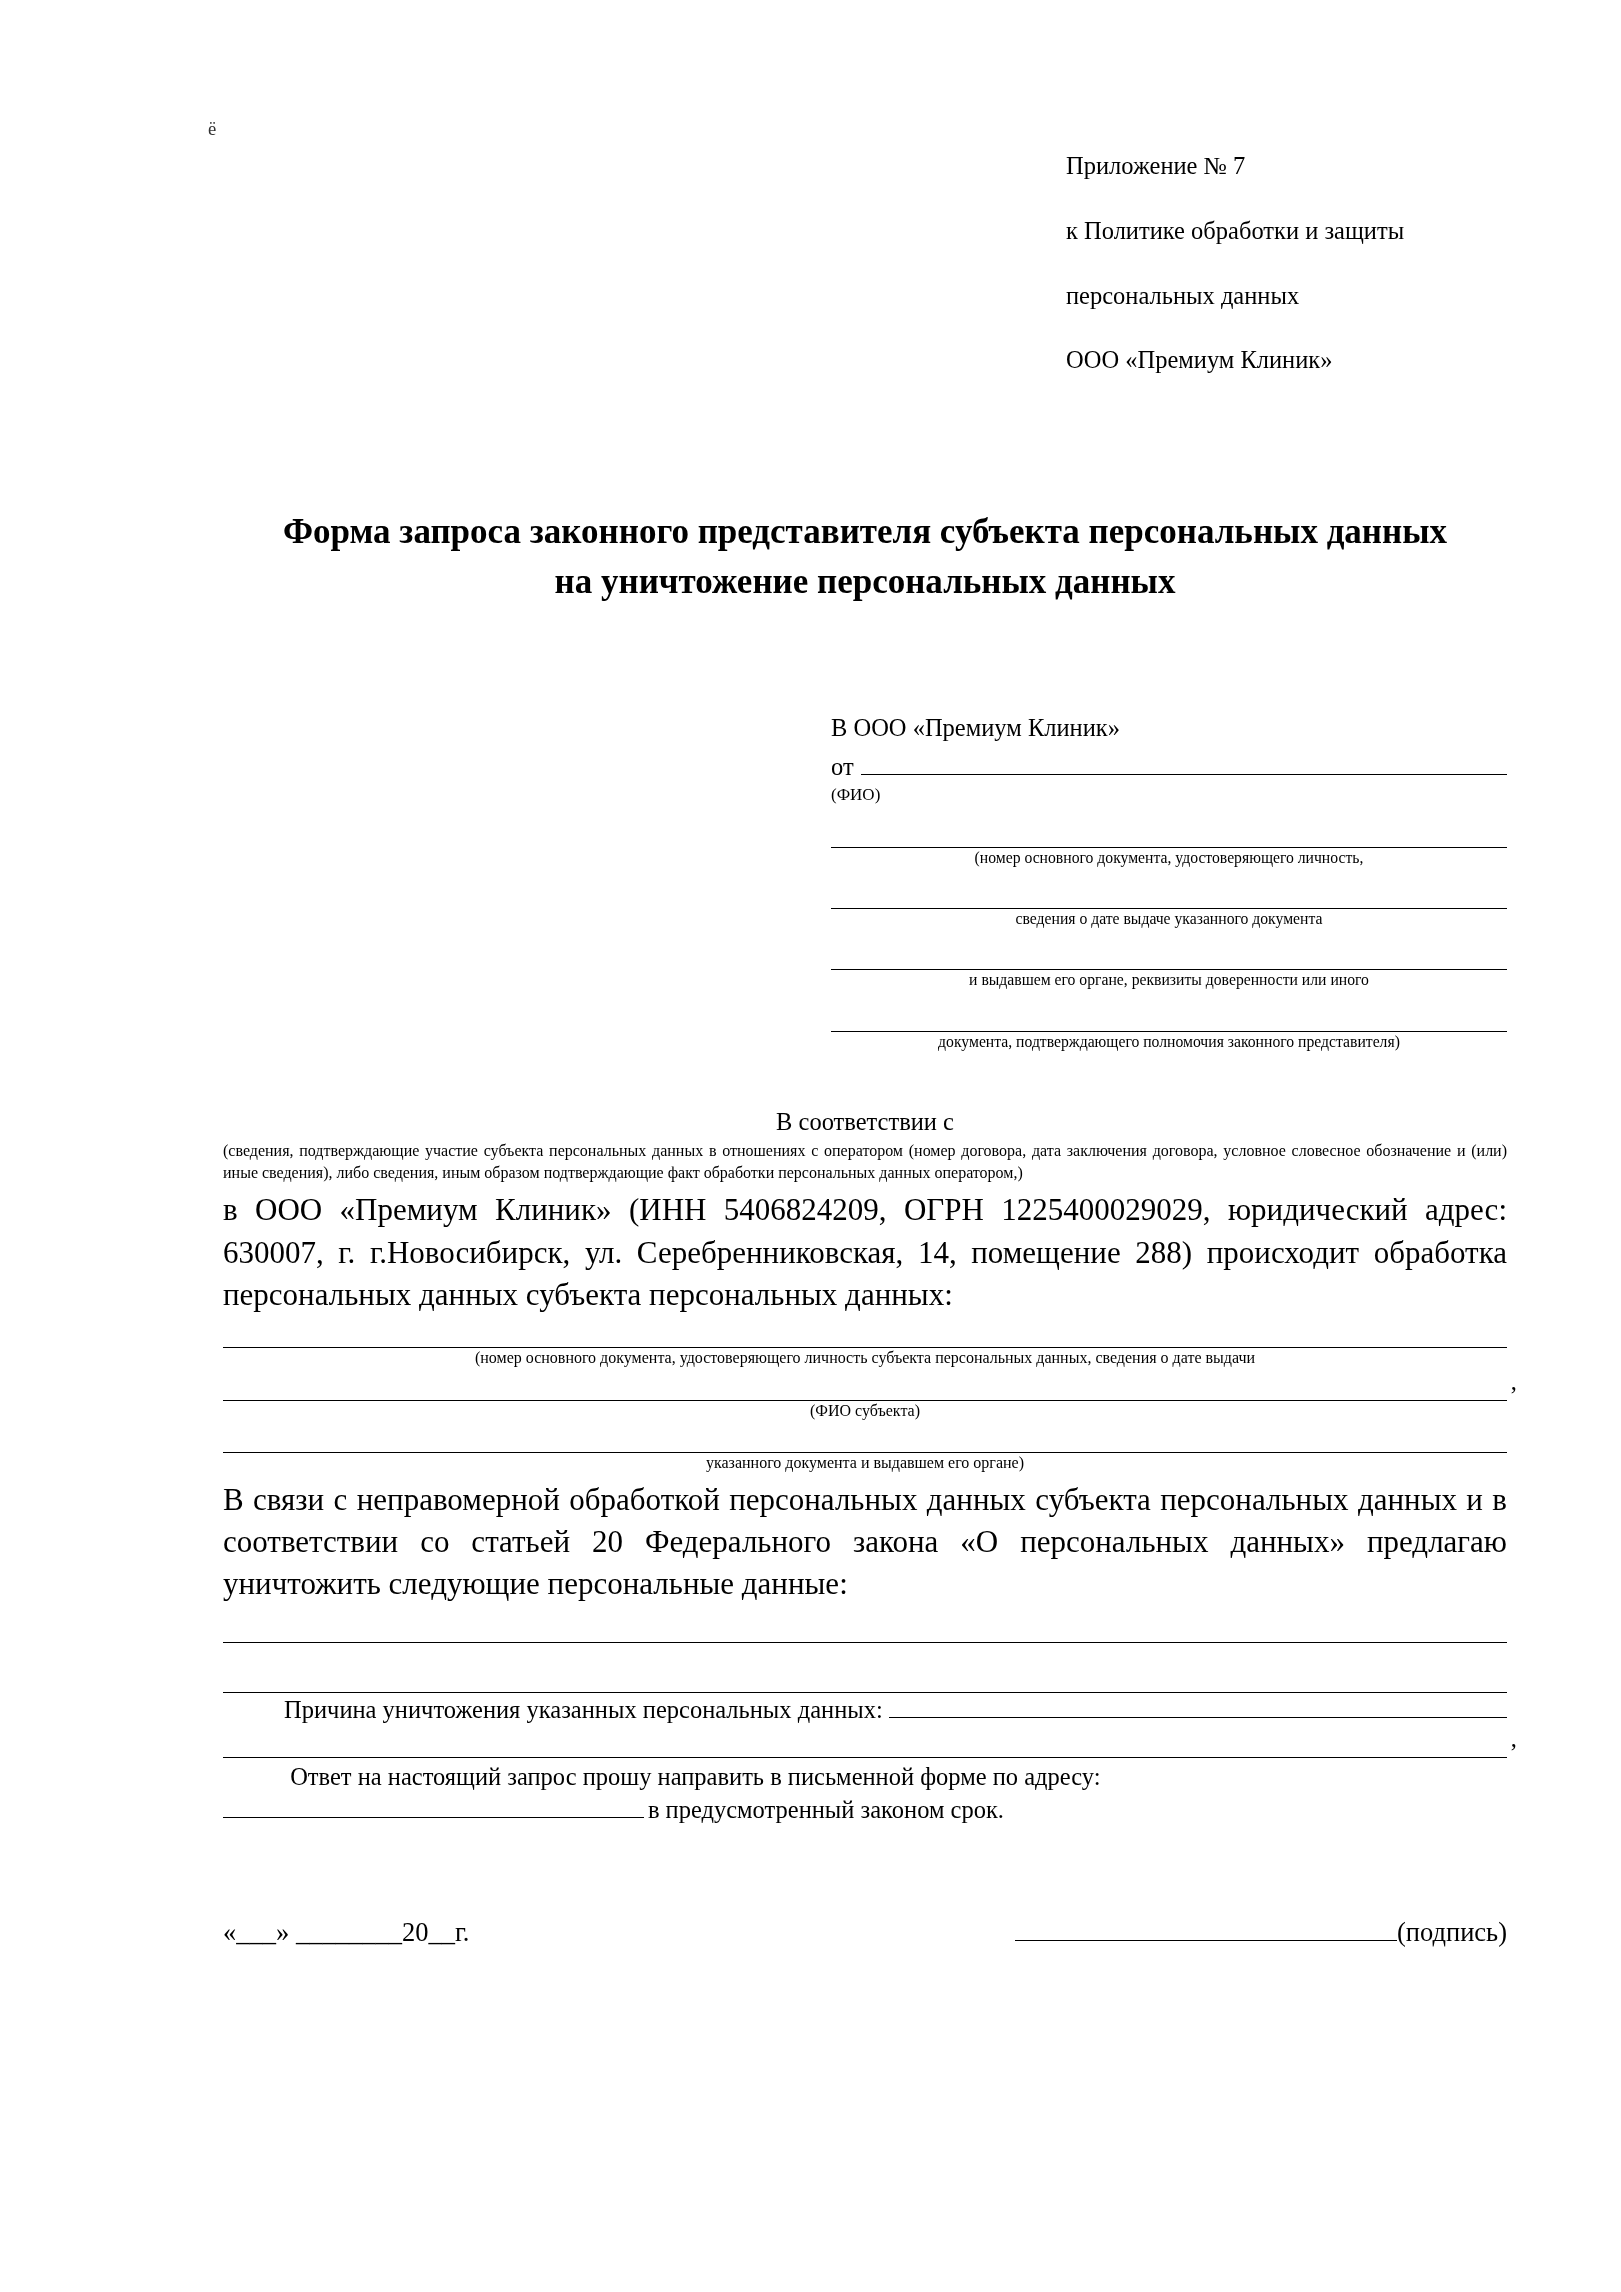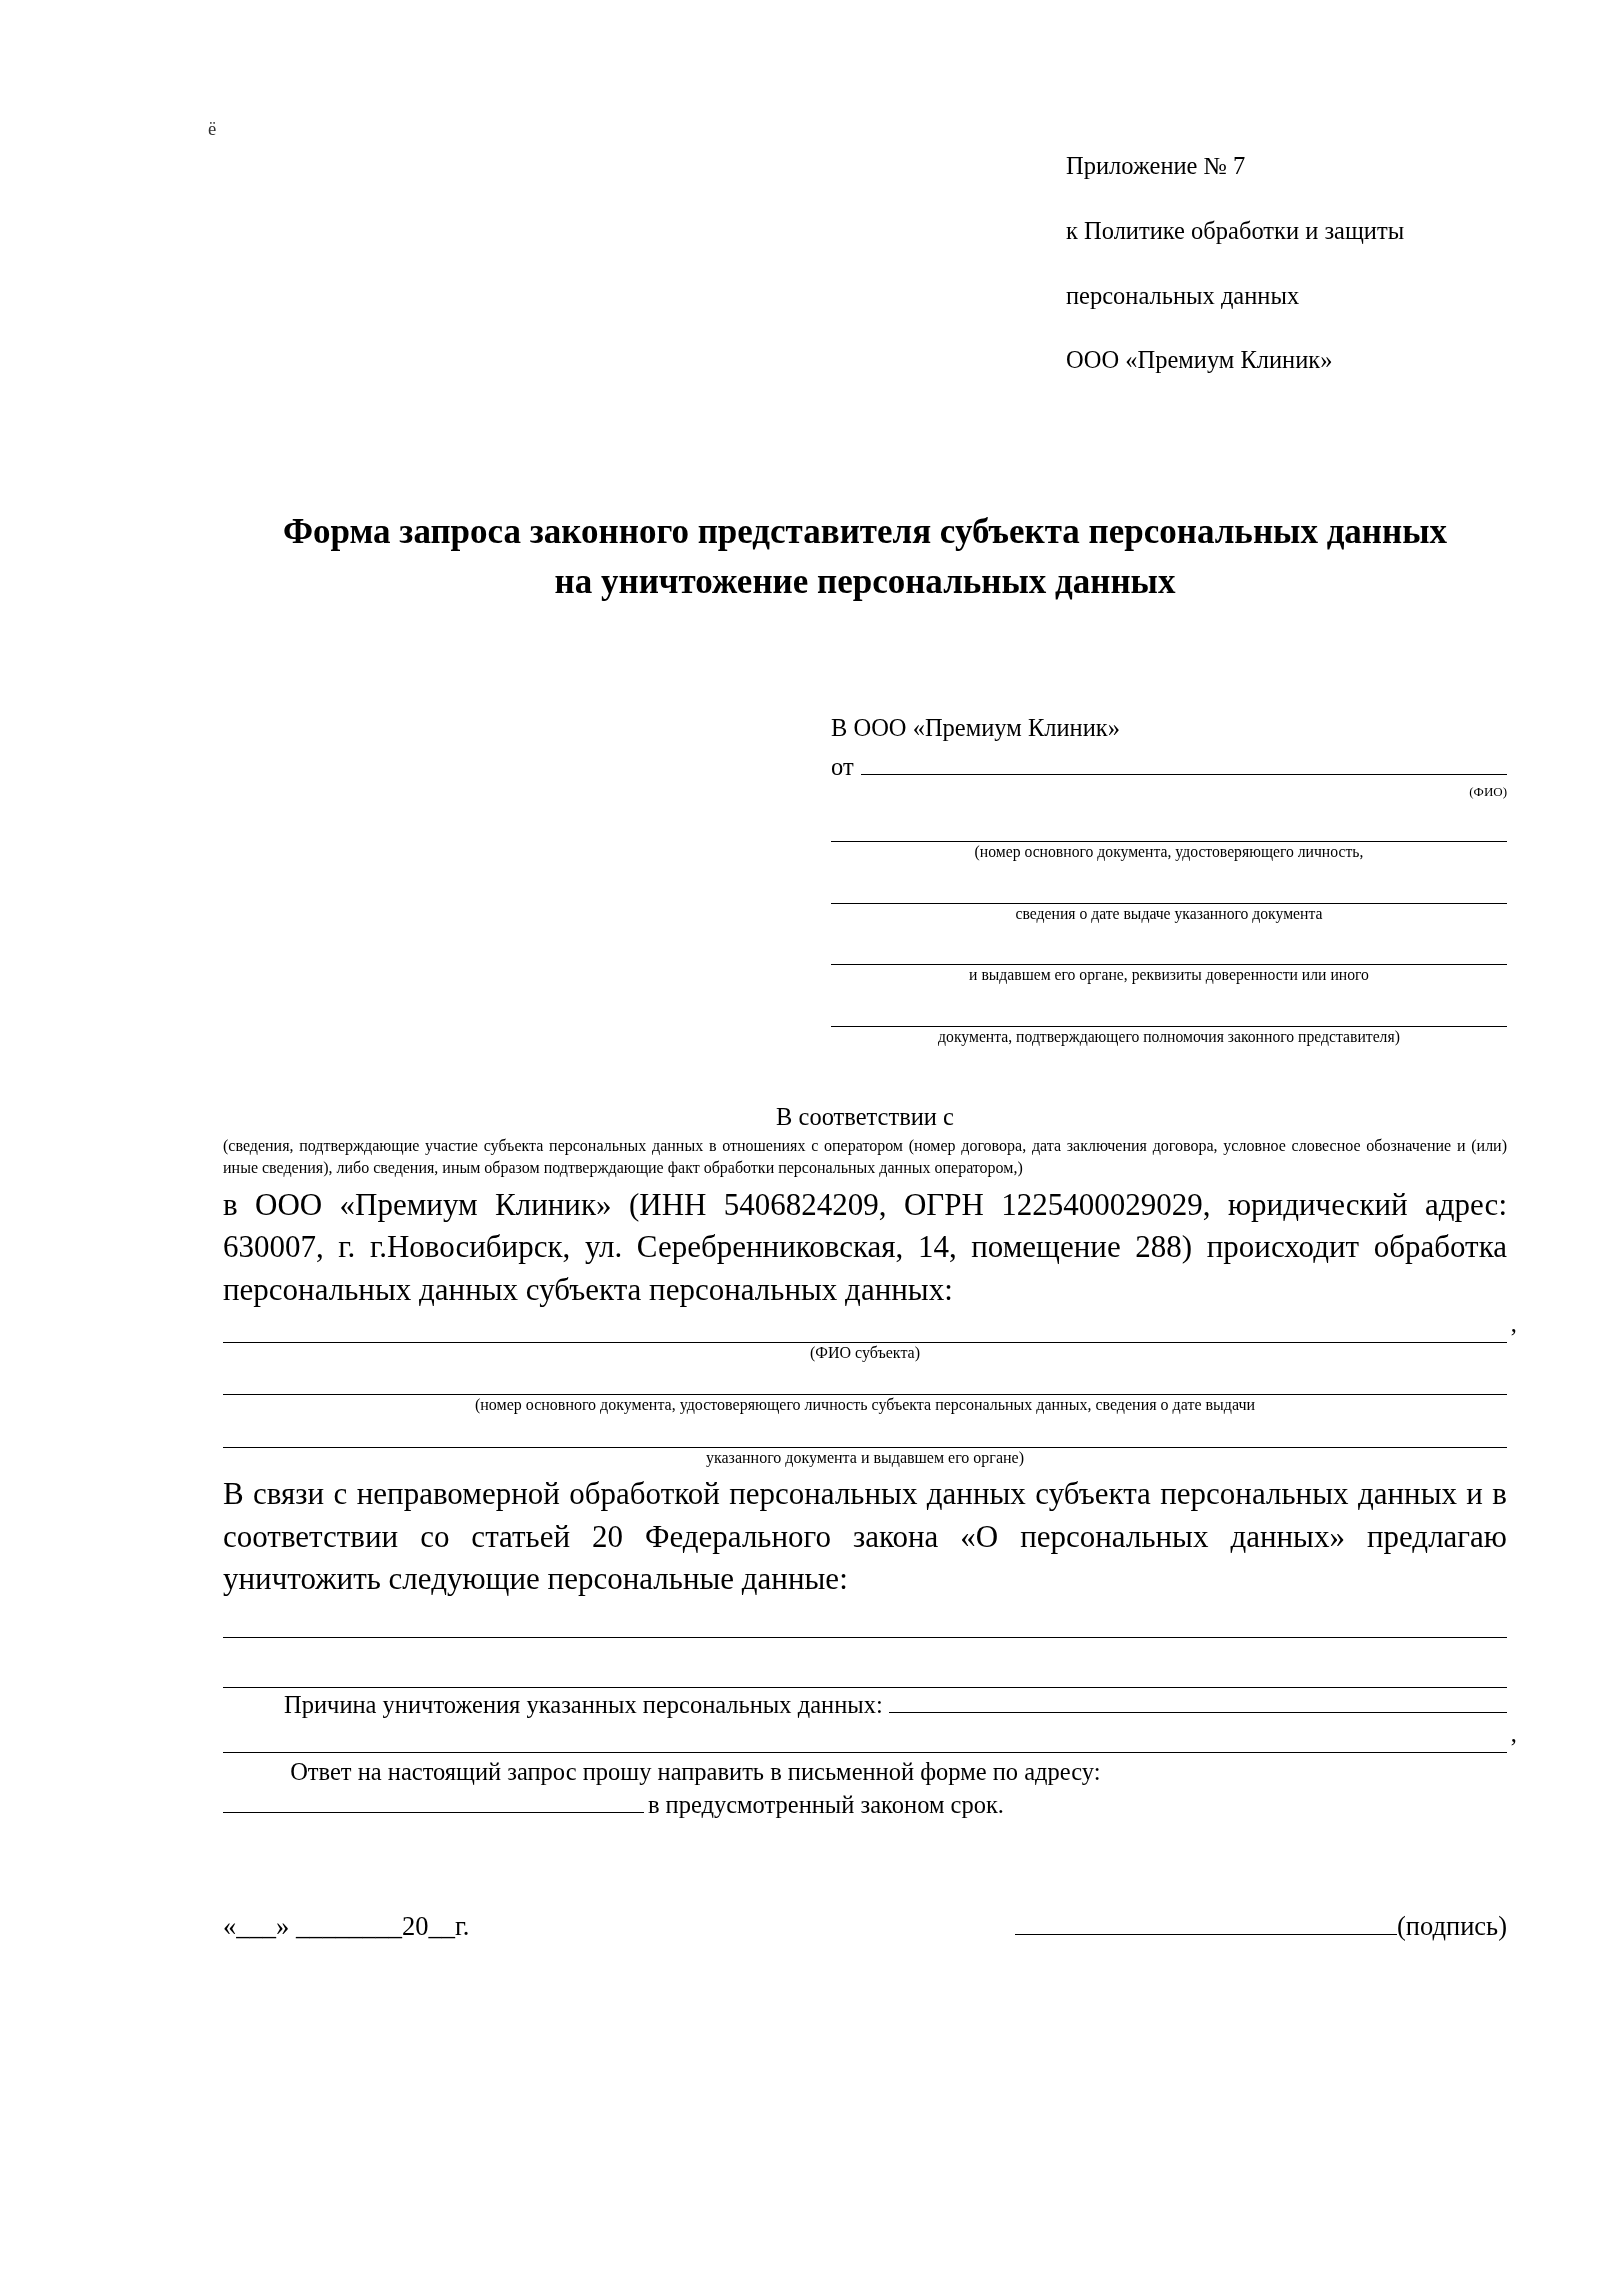--- a/index.html
+++ b/index.html
@@ -67,22 +67,22 @@
     align-items: baseline;
     text-align: right;
   }
   .addr-from .lbl { margin-right: 7.8px; }
   .fill {
     flex: 1;
     border-bottom: 1.4px solid #000;
     height: 21.6px;
   }
   .caption {
-    font-size: 13px;
-    text-align: right;
+    font-size: 17px;
+    text-align: left;
     line-height: 1.3;
     margin-top: 2.9px;
   }
   .ruled {
     border-bottom: 1.4px solid #000;
     height: 29px;
     margin-top: 11.8px;
   }
   .caption-left {
     font-size: 15.7px;
@@ -227,27 +227,27 @@
         <span class="indent"></span>
         <span>В соответствии с</span>
         <span class="fill" style="margin-left:7.8px"></span>
       </div>
 
       <div class="small-note">(сведения, подтверждающие участие субъекта персональных данных в отношениях с оператором (номер договора, дата заключения договора, условное словесное обозначение и (или) иные сведения), либо сведения, иным образом подтверждающие факт обработки персональных данных оператором,)</div>
 
       <div class="para just">в ООО «Премиум Клиник» (ИНН 5406824209, ОГРН 1225400029029, юридический адрес: 630007, г. г.Новосибирск, ул. Серебренниковская, 14, помещение 288) происходит обработка персональных данных субъекта персональных данных:</div>
 
       <div class="line-pair">
+        <div class="wide-rule"></div>
+        <div class="center-caption">(номер основного документа, удостоверяющего личность субъекта персональных данных, сведения о дате выдачи</div>
+      </div>
+
+      <div class="line-pair">
         <div class="wide-rule comma-after"></div>
         <div class="center-caption">(ФИО субъекта)</div>
-      </div>
-
-      <div class="line-pair">
-        <div class="wide-rule"></div>
-        <div class="center-caption">(номер основного документа, удостоверяющего личность субъекта персональных данных, сведения о дате выдачи</div>
       </div>
 
       <div class="line-pair">
         <div class="wide-rule"></div>
         <div class="center-caption">указанного документа и выдавшем его органе)</div>
       </div>
 
       <div class="para just">В связи с неправомерной обработкой персональных данных субъекта персональных данных и в соответствии со статьей 20 Федерального закона «О персональных данных» предлагаю уничтожить следующие персональные данные:</div>
 
       <div class="wide-rule" style="margin-top:9.8px"></div>

